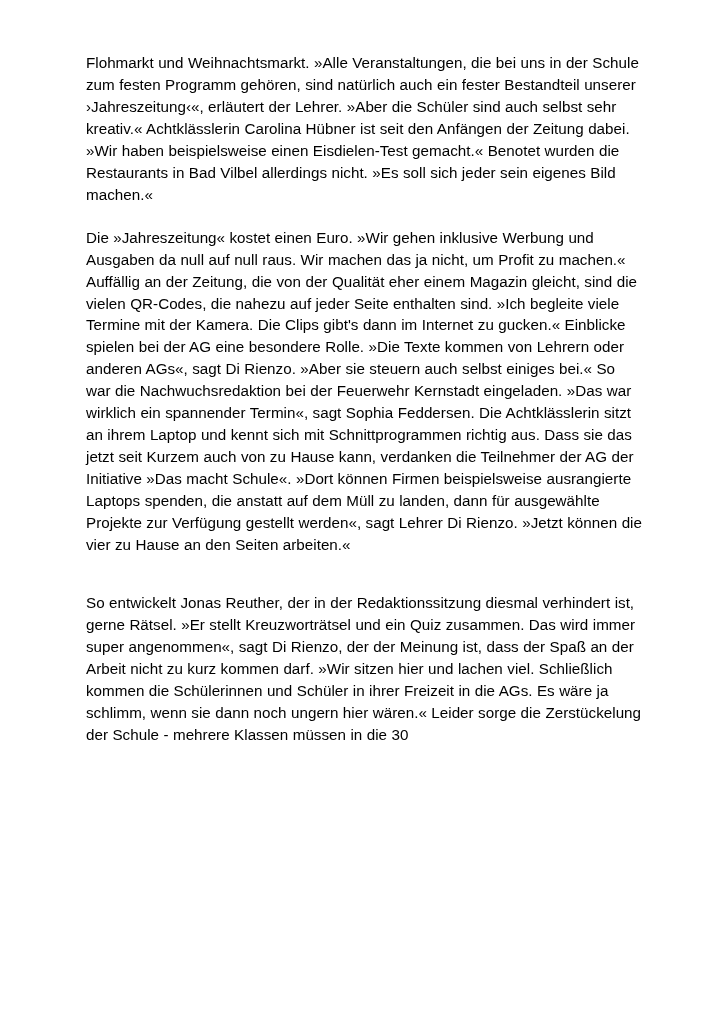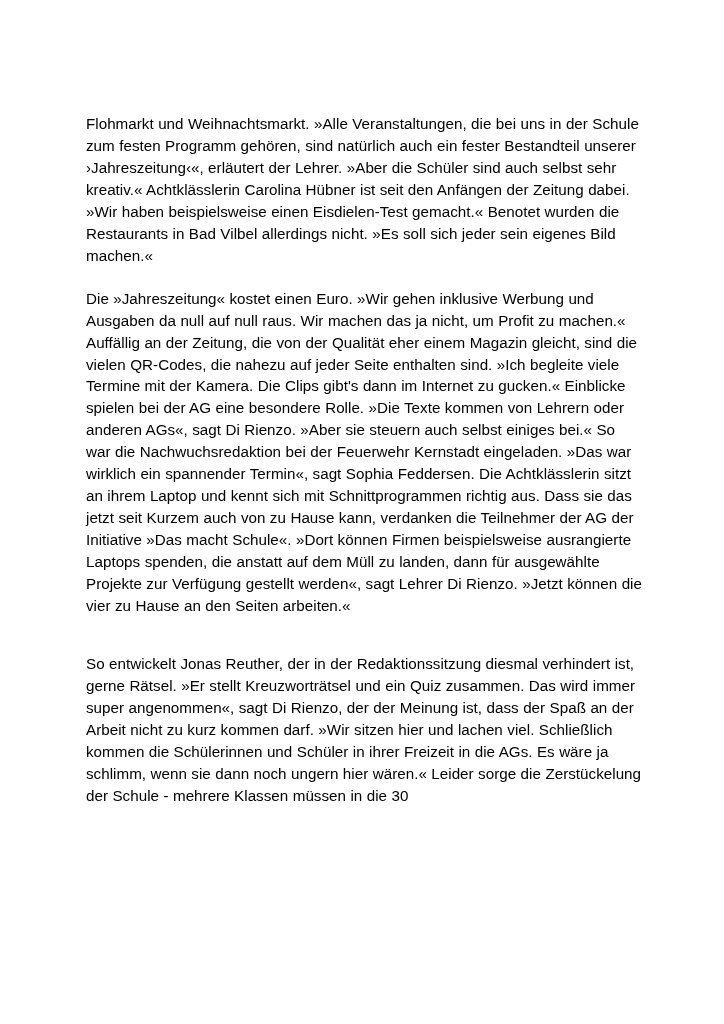--- a/index.html
+++ b/index.html
@@ -12,21 +12,21 @@
     background: #ffffff;
     font-family: "Liberation Sans", sans-serif;
     color: #000000;
     overflow: hidden;
   }
   .page {
     position: relative;
     width: 724px;
     height: 1024px;
     box-sizing: border-box;
-    padding: 113px 86px 0 86px;
+    padding: 52px 86px 0 86px;
   }
   .article {
     width: 556px;
   }
   .para {
     font-size: 15.2px;
     line-height: 1.445;
     text-align: left;
     margin: 0 0 21px 0;
     letter-spacing: 0.02px;

